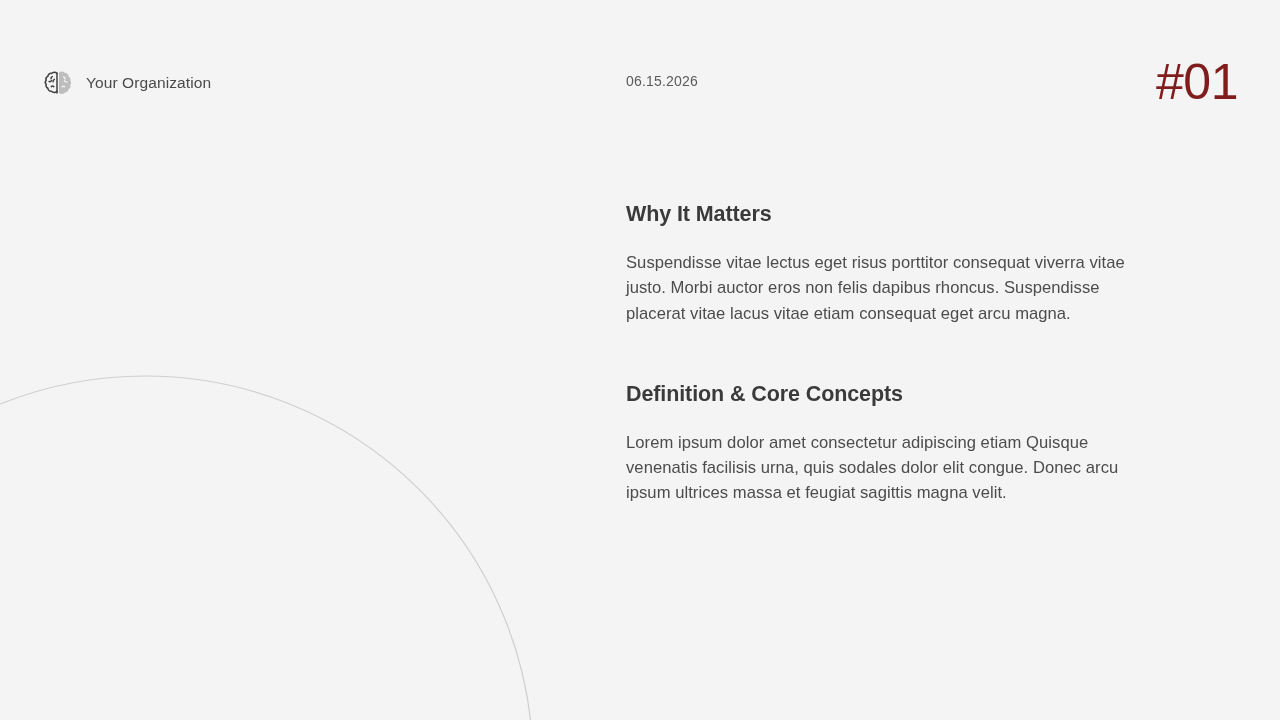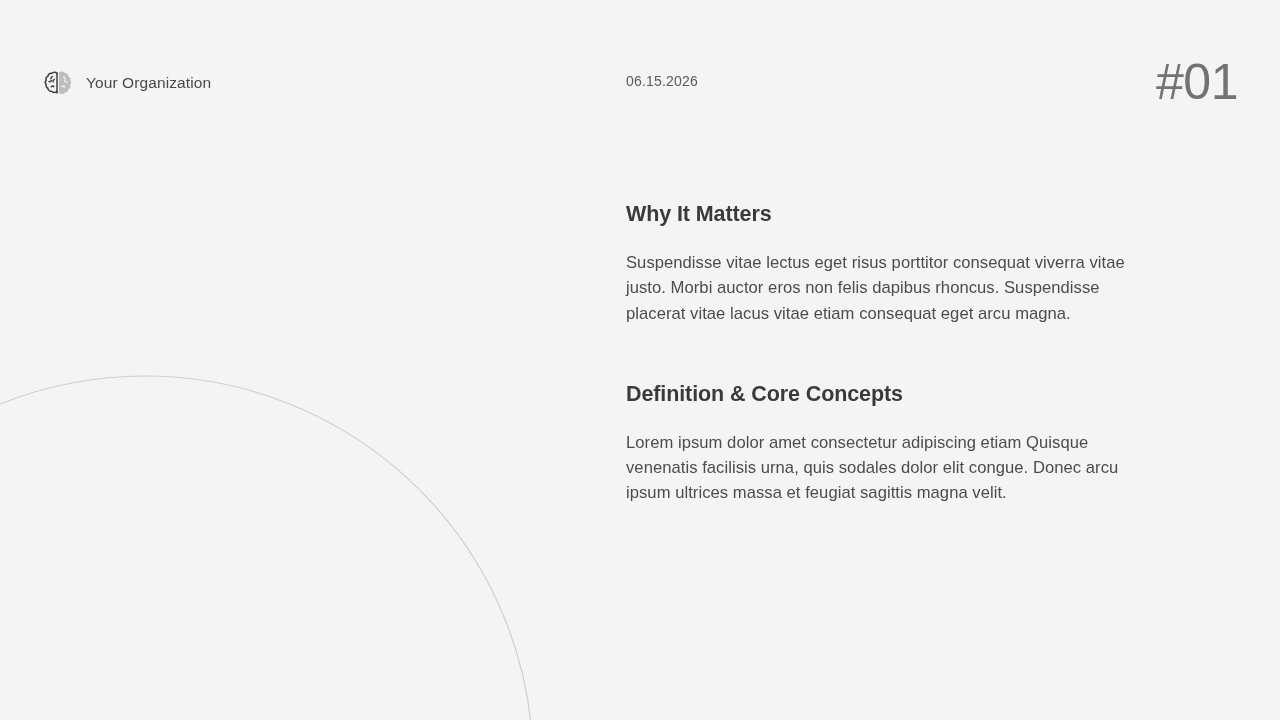--- a/index.html
+++ b/index.html
@@ -75,21 +75,21 @@
     letter-spacing: 0.2px;
     white-space: nowrap;
   }
 
   .slide-number {
     position: absolute;
     right: 42px;
     top: 33px;
     font-size: 50px;
     font-weight: 400;
-    color: #737373;
+    color: #7f1d1d;
     letter-spacing: -0.5px;
     line-height: 1;
     white-space: nowrap;
   }
 
   
   .left-col {
     position: absolute;
     left: 44px;
     top: 126px;

